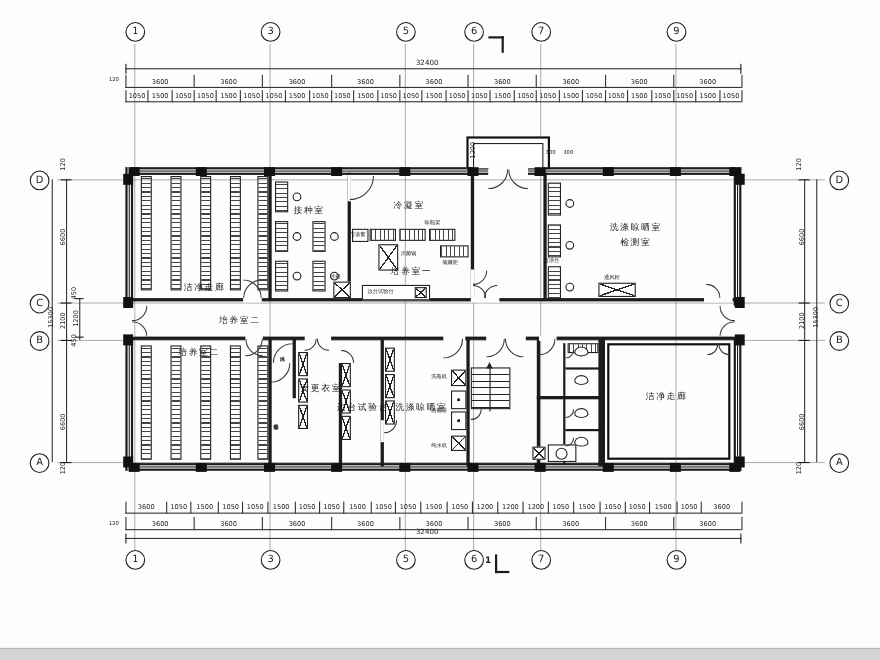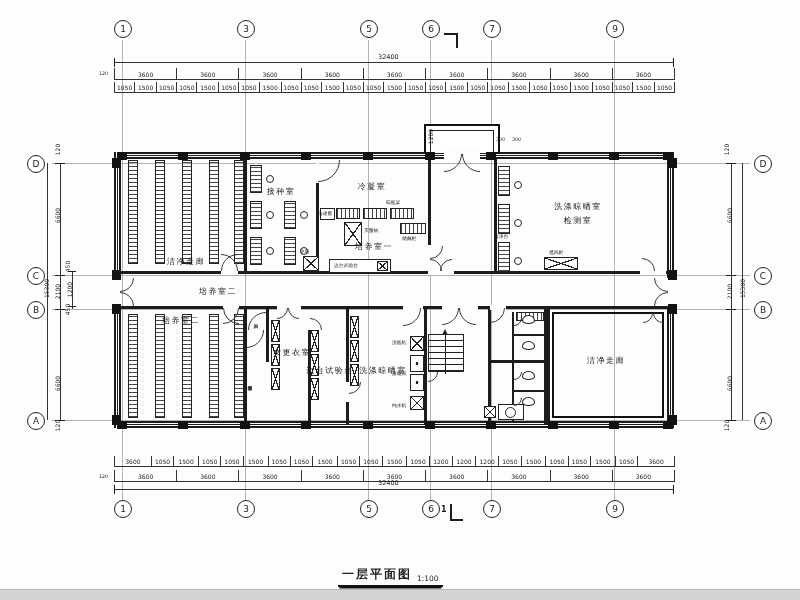--- a/index.html
+++ b/index.html
@@ -213,24 +213,20 @@
   <div class="tlabel" style="left:549px;top:249px">通风柜</div>
   <div class="tlabel" style="left:300px;top:248px">冰箱</div>
   <div class="tlabel" style="left:334px;top:262px">边台试验台</div>
   <div class="vtlabel" style="left:252px;top:320px">风淋</div>
   <div class="vtlabel" style="left:246px;top:382px">手消毒器</div>
   <div class="tlabel" style="left:392px;top:339px">洗瓶机</div>
   <div class="tlabel" style="left:392px;top:370px">蒸馏器</div>
   <div class="tlabel" style="left:392px;top:402px">纯水机</div>
 
 
-  <div id="titleblock">
-    <span class="tname">一层平面图</span>
-    <span class="tscale">1:100</span>
-  </div>
 
   <div id="graybar"></div>
 <div class="gridline-v" style="left: 122px; top: 40px; width: 1px; height: 460px;"></div>
     <div class="gridline-v" style="left: 245px; top: 40px; width: 1px; height: 460px;"></div>
     <div class="gridline-v" style="left: 368px; top: 40px; width: 1px; height: 460px;"></div>
     <div class="gridline-v" style="left: 430px; top: 40px; width: 1px; height: 460px;"></div>
     <div class="gridline-v" style="left: 491px; top: 40px; width: 1px; height: 460px;"></div>
     <div class="gridline-v" style="left: 614px; top: 40px; width: 1px; height: 460px;"></div>
     <div class="gridline-h" style="left: 52px; top: 163px; width: 698px; height: 1px;"></div>
     <div class="gridline-h" style="left: 52px; top: 275px; width: 698px; height: 1px;"></div>

